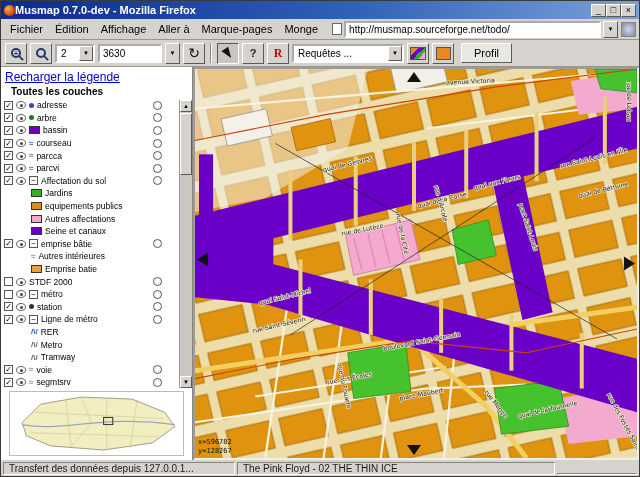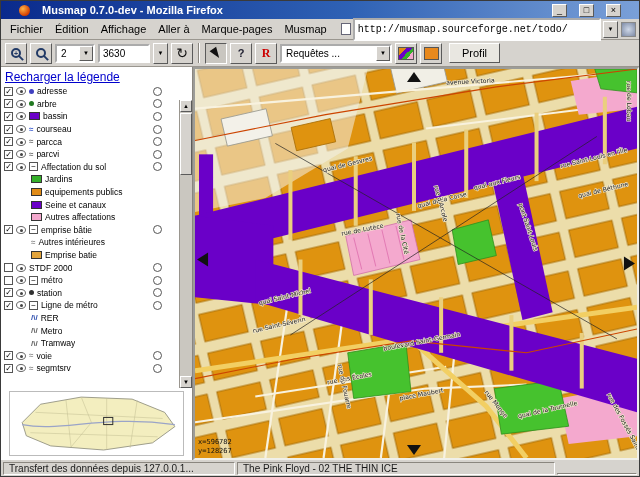--- a/index.html
+++ b/index.html
@@ -1,43 +1,43 @@
 <!DOCTYPE html>
 <html><head>
 <meta charset="utf-8">
 <style>
   *{margin:0;padding:0;box-sizing:border-box}
   html,body{width:640px;height:477px;overflow:hidden}
   body{font-family:"Liberation Sans",sans-serif;background:#d6d3ce;color:#000}
   .window{width:640px;height:477px;border:1px solid #3a3a3a;display:flex;flex-direction:column;background:#d6d3ce}
 
   
-  .titlebar{height:18px;flex:0 0 18px;background:linear-gradient(90deg,#0a2a8c,#2f62b5 55%,#7aa0d8);display:flex;align-items:center;padding:0 18px;gap:12px}
+  .titlebar{height:18px;flex:0 0 18px;background:linear-gradient(90deg,#0a2a8c,#2f62b5 55%,#7aa0d8);display:flex;align-items:center;padding:0 3px;gap:0}
   .ff-icon{width:11px;height:11px;border-radius:50%;background:radial-gradient(circle at 35% 35%,#ffb347,#d43d00 70%);flex:0 0 11px}
   .title-text{color:#fff;font-size:11px;font-weight:bold;flex:1;white-space:nowrap;overflow:hidden}
   .winbtn{width:15px;height:13px;background:#d6d3ce;border:1px solid;border-color:#fff #5a5a5a #5a5a5a #fff;font-size:9px;line-height:11px;text-align:center;padding:0}
 
   
   .menubar{height:21px;flex:0 0 21px;display:flex;align-items:center;padding:1px 3px;border-bottom:1px solid #9a968f;gap:0}
   .menu-item{font-size:11px;padding:2px 6px;white-space:nowrap}
   .urlbar{flex:1;display:flex;align-items:center;margin-left:8px;gap:2px;min-width:0}
   .page-icon{width:10px;height:12px;background:#fff;border:1px solid #667;flex:0 0 10px}
-  .url-input{flex:1;height:23px;font-size:10px;border:2px inset #fff;background:#fff;padding:0 3px;font-family:Liberation Mono, monospace;min-width:0}
+  .url-input{flex:1;height:17px;font-size:10px;border:2px inset #fff;background:#fff;padding:0 3px;font-family:Liberation Sans, sans-serif;min-width:0}
   .url-drop{width:15px;height:17px;background:#d6d3ce;border:1px solid;border-color:#fff #5a5a5a #5a5a5a #fff;font-size:6px;line-height:15px;text-align:center}
   .throbber{width:15px;height:15px;margin-left:3px;background:radial-gradient(circle at 50% 50%,#cfd8e8,#7d8aa5);border:1px solid #888}
 
   
   .toolbar{height:27px;flex:0 0 27px;display:flex;align-items:center;padding:0 4px;gap:3px;border-bottom:1px solid #9a968f}
   .tb-btn{height:21px;min-width:22px;background:#d6d3ce;border:1px solid;border-color:#fff #5a5a5a #5a5a5a #fff;display:flex;align-items:center;justify-content:center;padding:0 2px;font-family:"Liberation Sans",sans-serif}
   .tb-btn.pressed{border-color:#5a5a5a #fff #fff #5a5a5a;background:#c9c6c0}
   .mag{width:10px;height:10px;border:2px solid #223a66;border-radius:50%;position:relative;display:inline-block;font-size:7px;line-height:7px;text-align:center;color:#223a66;font-weight:bold}
   .mag::after{content:"";position:absolute;width:6px;height:2px;background:#223a66;transform:rotate(45deg);right:-5px;bottom:-3px}
   .tb-select{border:2px inset #fff;background:#fff;height:19px;display:flex;align-items:center;font-size:10px;padding-left:4px}
   .dd-box{width:14px;height:15px;background:#d6d3ce;border:1px solid;border-color:#fff #5a5a5a #5a5a5a #fff;font-size:6px;display:flex;align-items:center;justify-content:center;margin-left:4px}
-  .tb-input{width:52px;height:19px;border:2px inset #fff;font-size:10px;padding:0 3px;font-family:"Liberation Sans",sans-serif}
+  .tb-input{width:64px;height:19px;border:2px inset #fff;font-size:10px;padding:0 3px;font-family:"Liberation Sans",sans-serif}
   .tb-sep{width:2px;height:20px;border-left:1px solid #8a867f;border-right:1px solid #fff;margin:0 2px}
   .reload-glyph{font-size:14px;line-height:14px;color:#111}
   .cursor-shape{width:0;height:0;border-left:4px solid transparent;border-right:4px solid transparent;border-top:11px solid #111;transform:rotate(-35deg)}
   .help-glyph{font-size:11px;font-weight:bold;color:#223}
   .query-glyph{font-size:12px;font-weight:bold;color:#c00;font-family:"Liberation Serif",serif}
   .map-thumb{width:16px;height:13px;background:linear-gradient(135deg,#e08b17 30%,#6a00c8 30% 52%,#35b02a 52% 72%,#f4a9ce 72%);border:1px solid #555}
   .orange-swatch-btn{width:15px;height:13px;background:#e8891d;border:1px solid #555}
   .profil-btn{height:20px;padding:0 12px;margin-left:4px;background:#e9e7e1;border:1px solid;border-color:#fff #5a5a5a #5a5a5a #fff;font-size:11px;font-family:"Liberation Sans",sans-serif}
 
   
@@ -87,21 +87,21 @@
     <button class="winbtn">□</button>
     <button class="winbtn">×</button>
   </div>
 
   <div class="menubar">
     <span class="menu-item">Fichier</span>
     <span class="menu-item">Édition</span>
     <span class="menu-item">Affichage</span>
     <span class="menu-item">Aller à</span>
     <span class="menu-item">Marque-pages</span>
-    <span class="menu-item">Musmap</span>
+    <span class="menu-item">Monge</span>
     <div class="urlbar">
       <span class="page-icon"></span>
       <input class="url-input" value="http://musmap.sourceforge.net/todo/" style="">
       <span class="url-drop">▼</span>
     </div>
     <span class="throbber"></span>
   </div>
 
   <div class="toolbar">
     <button class="tb-btn">
@@ -139,20 +139,21 @@
     <button class="tb-btn">
         <span class="orange-swatch-btn"></span>
       </button>
     <button class="profil-btn">Profil</button>
   </div>
 
   <div class="content">
 
     <div class="sidebar">
       <a href="#" class="legend-link">Recharger la légende</a>
+      <div class="layers-title">Toutes les couches</div>
       <div class="layer-list" id="layer-list">
           <div class="lrow">
             <span class="cb">✓</span>
             <span class="eye"></span>
             <span class="g-dot" style="background:#4040c0"></span>
             <span class="lbl">adresse</span>
             <span class="radio"></span>
           </div>
           <div class="lrow">
             <span class="cb">✓</span>
@@ -198,26 +199,26 @@
           </div>
           <div class="lrow sub">
             <span class="g-sw" style="background:#35b02a"></span>
             <span class="lbl">Jardins</span>
           </div>
           <div class="lrow sub">
             <span class="g-sw" style="background:#e08b17"></span>
             <span class="lbl">equipements publics</span>
           </div>
           <div class="lrow sub">
+            <span class="g-sw" style="background:#f4a9ce"></span>
+            <span class="lbl">Autres affectations</span>
+          </div>
+          <div class="lrow sub">
             <span class="g-sw" style="background:#6a00c8"></span>
             <span class="lbl">Seine et canaux</span>
-          </div>
-          <div class="lrow sub">
-            <span class="g-sw" style="background:#f4a9ce"></span>
-            <span class="lbl">Autres affectations</span>
           </div>
           <div class="lrow">
             <span class="cb">✓</span>
             <span class="eye"></span>
             <span class="exp">−</span>
             <span class="lbl">emprise bâtie</span>
             <span class="radio"></span>
           </div>
           <div class="lrow sub">
             <span class="g-tx" style="color:#909090">≈</span>

